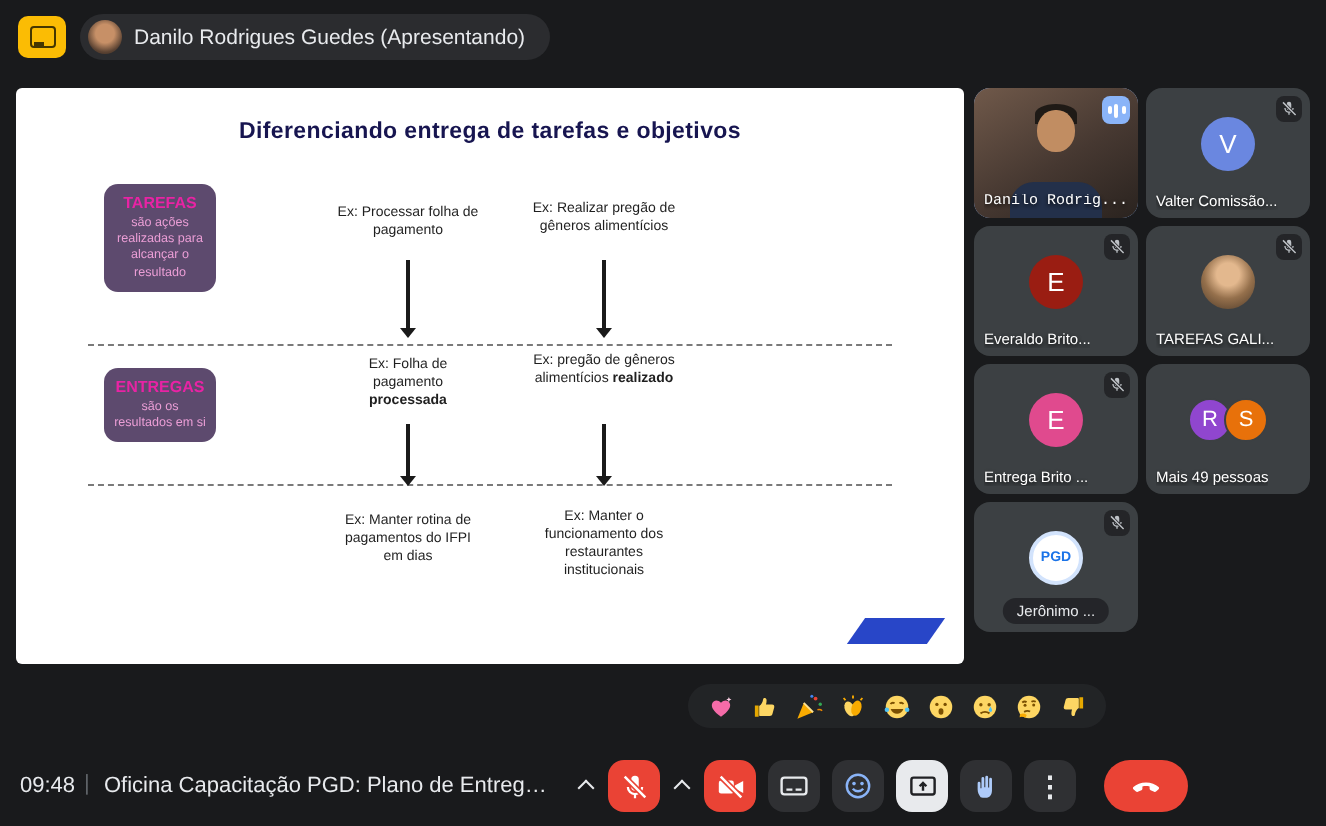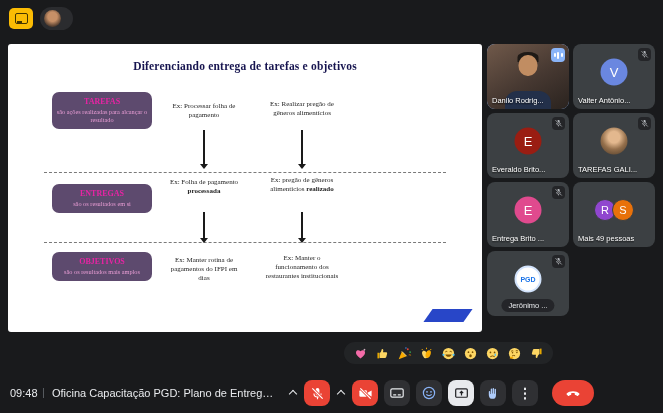--- a/index.html
+++ b/index.html
@@ -14,42 +14,42 @@
     border:1.6px solid #453600; border-radius:2px; display:block; }
   .share-icon i { position:absolute; left:8px; bottom:6px; width:5px; height:2px; background:#453600; display:block; }
   .presenter-pill { position:absolute; left:40px; top:7px; height:23px; background:#2b2c2f;
     border-radius:12px; display:flex; align-items:center; gap:6px; padding:0 12px 0 4px; }
   .pill-avatar { width:17px; height:17px; border-radius:50%;
     background:radial-gradient(circle at 50% 40%, #c79067 0 35%, #5a4232 70%, #3a2a20 100%); }
   .presenter-pill span.lbl { font-size:10.5px; color:#e8eaed; white-space:nowrap; }
 
   
   .slide { position:absolute; left:8px; top:44px; width:474px; height:288px; background:#ffffff;
-    border-radius:3px; overflow:hidden;font-family:Liberation Serif, serif; }
+    border-radius:3px; overflow:hidden; }
   .slide-title { position:absolute; top:16px; left:0; width:100%; text-align:center;
     font-weight:bold; font-size:11.5px; color:#171550; letter-spacing:.2px; }
   .sep-dashed { position:absolute; left:36px; width:402px; border-top:1px dashed #7a7a7a; }
-  .pbox { position:absolute; left:44px; width:100px; background:var(--slide-box-purple,#5d4a6e);
+  .pbox { position:absolute; left:44px; width:56px; background:var(--slide-box-purple,#5d4a6e);
     border-radius:7px; padding:5px 4px; text-align:center; box-sizing:border-box; }
   .pb-title { font-size:8px; font-weight:bold; color:var(--slide-magenta,#e823a4); }
   .pb-text { font-size:6.3px; color:#eb9ed6; margin-top:2px; line-height:1.3; }
   .ex { position:absolute; width:74px; text-align:center; font-size:7px; color:#1f1f1f; line-height:1.3; }
   .ex b { font-weight:bold; }
   .arr { position:absolute; width:10px; }
   .arr .line { display:block; width:1.6px; background:#1a1a1a; margin:0 auto; }
   .arr .head { display:block; width:0; height:0; border-left:4px solid transparent;
     border-right:4px solid transparent; border-top:5px solid #1a1a1a; margin:0 auto; }
   .blue-deco { position:absolute; right:14px; bottom:10px; width:40px; height:13px;
     background:#2846c8; transform:skewX(-35deg); }
 
   
   .tiles { position:absolute; left:487px; top:44px; display:grid;
     grid-template-columns:82px 82px; grid-auto-rows:65px; gap:4px; }
   .tile { position:relative; background:#3c4043; border-radius:8px; overflow:hidden; }
-  .tile.speaking { box-shadow:0 0 0 2px var(--accent-blue,#8ab4f8) inset; }
+  .tile.speaking { box-shadow:0 0 0 2px var(--accent-blue,#8ab4f8) inset;font-family:Liberation Mono, monospace; }
   .tile-name { position:absolute; left:5px; bottom:4px; max-width:72px; font-size:7.5px; color:#ffffff;
     white-space:nowrap; overflow:hidden; text-shadow:0 1px 2px rgba(0,0,0,.9); }
   .logo-name { position:absolute; left:50%; transform:translateX(-50%); bottom:4px;
     background:rgba(32,33,36,.85); padding:2px 7px; border-radius:9px; font-size:7.5px; color:#e8eaed; white-space:nowrap; }
   .avatar { position:absolute; left:50%; top:28px; transform:translate(-50%,-50%);
     width:27px; height:27px; border-radius:50%; display:flex; align-items:center; justify-content:center;
     font-size:13px; color:#fff; background:#5f6368; }
   .avatar.photo-a { background:radial-gradient(circle at 50% 36%, #c9a07a 0 26%, #7a5a40 55%, #3a2d22 100%); }
   .avatar.photo-b { background:radial-gradient(circle at 50% 36%, #e3b88e 0 26%, #95704c 55%, #4a3828 100%); }
   .avatar.logo { background:#ffffff; color:#1a73e8; font-size:7px; font-weight:bold; border:2px solid #d2e3fc; box-sizing:border-box; }
@@ -99,36 +99,33 @@
 <body>
 
 <div class="app" data-interactable="false">
 
   <div class="share-icon" data-interactable="true">
       <b></b>
       <i></i>
     </div>
   <div class="presenter-pill" data-interactable="true">
     <span class="pill-avatar" data-interactable="false"></span>
+    <span class="lbl" data-interactable="false">Danilo Rodrigues Guedes (Apresentando)</span>
   </div>
 
   <div class="slide" data-interactable="false">
     <div class="slide-title" data-interactable="false">Diferenciando entrega de tarefas e objetivos</div>
 
     <div class="pbox" style="top:48px" data-interactable="false">
       <div class="pb-title" data-interactable="false">TAREFAS</div>
       <div class="pb-text" data-interactable="false">são ações realizadas para alcançar o resultado</div>
     </div>
     <div class="pbox" style="top:140px" data-interactable="false">
       <div class="pb-title" data-interactable="false">ENTREGAS</div>
       <div class="pb-text" data-interactable="false">são os resultados em si</div>
-    </div>
-    <div class="pbox" style="top:208px" data-interactable="false">
-      <div class="pb-title" data-interactable="false">OBJETIVOS</div>
-      <div class="pb-text" data-interactable="false">são os resultados mais amplos</div>
     </div>
 
     <div class="sep-dashed" style="top:128px" data-interactable="false"></div>
     <div class="sep-dashed" style="top:198px" data-interactable="false"></div>
 
     <div class="ex" style="left:159px; top:58px" data-interactable="false">Ex: Processar folha de pagamento</div>
     <div class="ex" style="left:257px; top:56px" data-interactable="false">Ex: Realizar pregão de gêneros alimentícios</div>
 
     <div class="arr" style="left:191px; top:86px" data-interactable="false">
         <span class="line" style="height:34px"></span>
@@ -176,21 +173,21 @@
     <div class="tile" data-interactable="true">
       <div class="avatar" data-interactable="false" style="background: rgb(106, 135, 224);">V</div>
       <div class="mic-badge" data-interactable="false">
           <svg viewBox="0 0 12 12" width="9" height="9">
             <path d="M6 1.2a1.5 1.5 0 0 1 1.5 1.5v2.6a1.5 1.5 0 0 1-3 0V2.7A1.5 1.5 0 0 1 6 1.2z" fill="#bdc1c6"></path>
             <path d="M3.3 5.4a2.7 2.7 0 0 0 5.4 0M6 8.1v1.8" fill="none" stroke="#bdc1c6" stroke-width=".9"></path>
             <path d="M2 1.6l8.4 8.4" stroke="#202124" stroke-width="2"></path>
             <path d="M2 1.6l8.4 8.4" stroke="#bdc1c6" stroke-width="1"></path>
           </svg>
         </div>
-      <div class="tile-name" data-interactable="false">Valter Antônio...</div>
+      <div class="tile-name" data-interactable="false">Valter Comissão...</div>
     </div>
 
     <div class="tile" data-interactable="true">
       <div class="avatar" data-interactable="false" style="background: rgb(154, 29, 18);">E</div>
       <div class="mic-badge" data-interactable="false">
           <svg viewBox="0 0 12 12" width="9" height="9">
             <path d="M6 1.2a1.5 1.5 0 0 1 1.5 1.5v2.6a1.5 1.5 0 0 1-3 0V2.7A1.5 1.5 0 0 1 6 1.2z" fill="#bdc1c6"></path>
             <path d="M3.3 5.4a2.7 2.7 0 0 0 5.4 0M6 8.1v1.8" fill="none" stroke="#bdc1c6" stroke-width=".9"></path>
             <path d="M2 1.6l8.4 8.4" stroke="#202124" stroke-width="2"></path>
             <path d="M2 1.6l8.4 8.4" stroke="#bdc1c6" stroke-width="1"></path>

